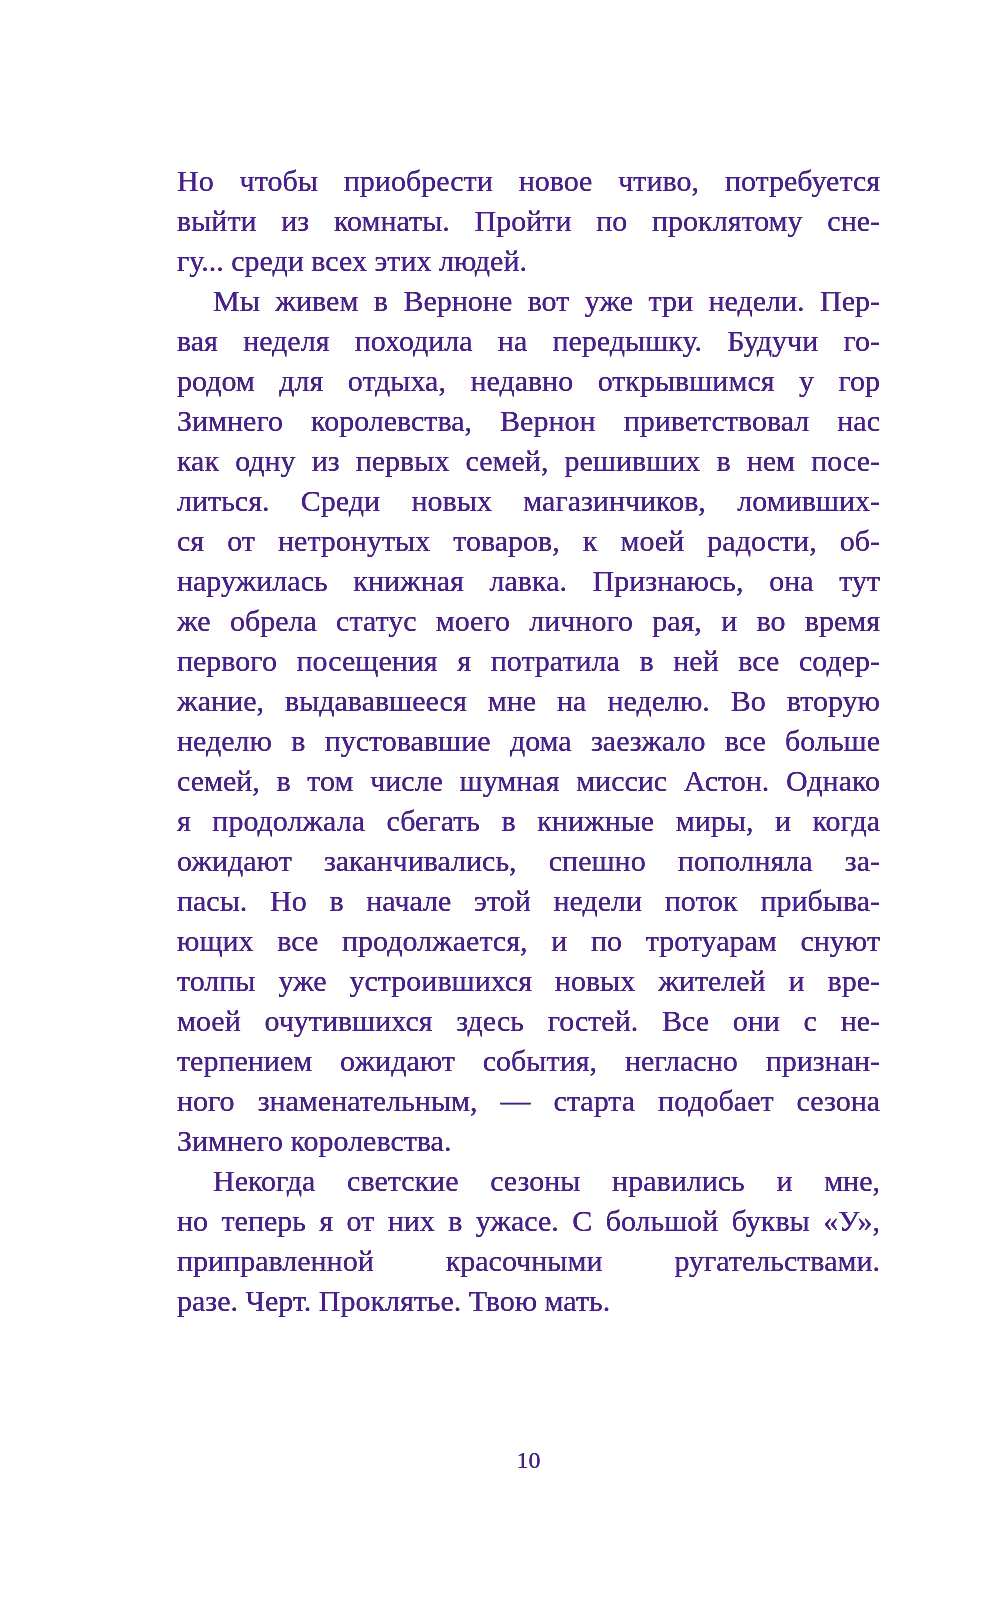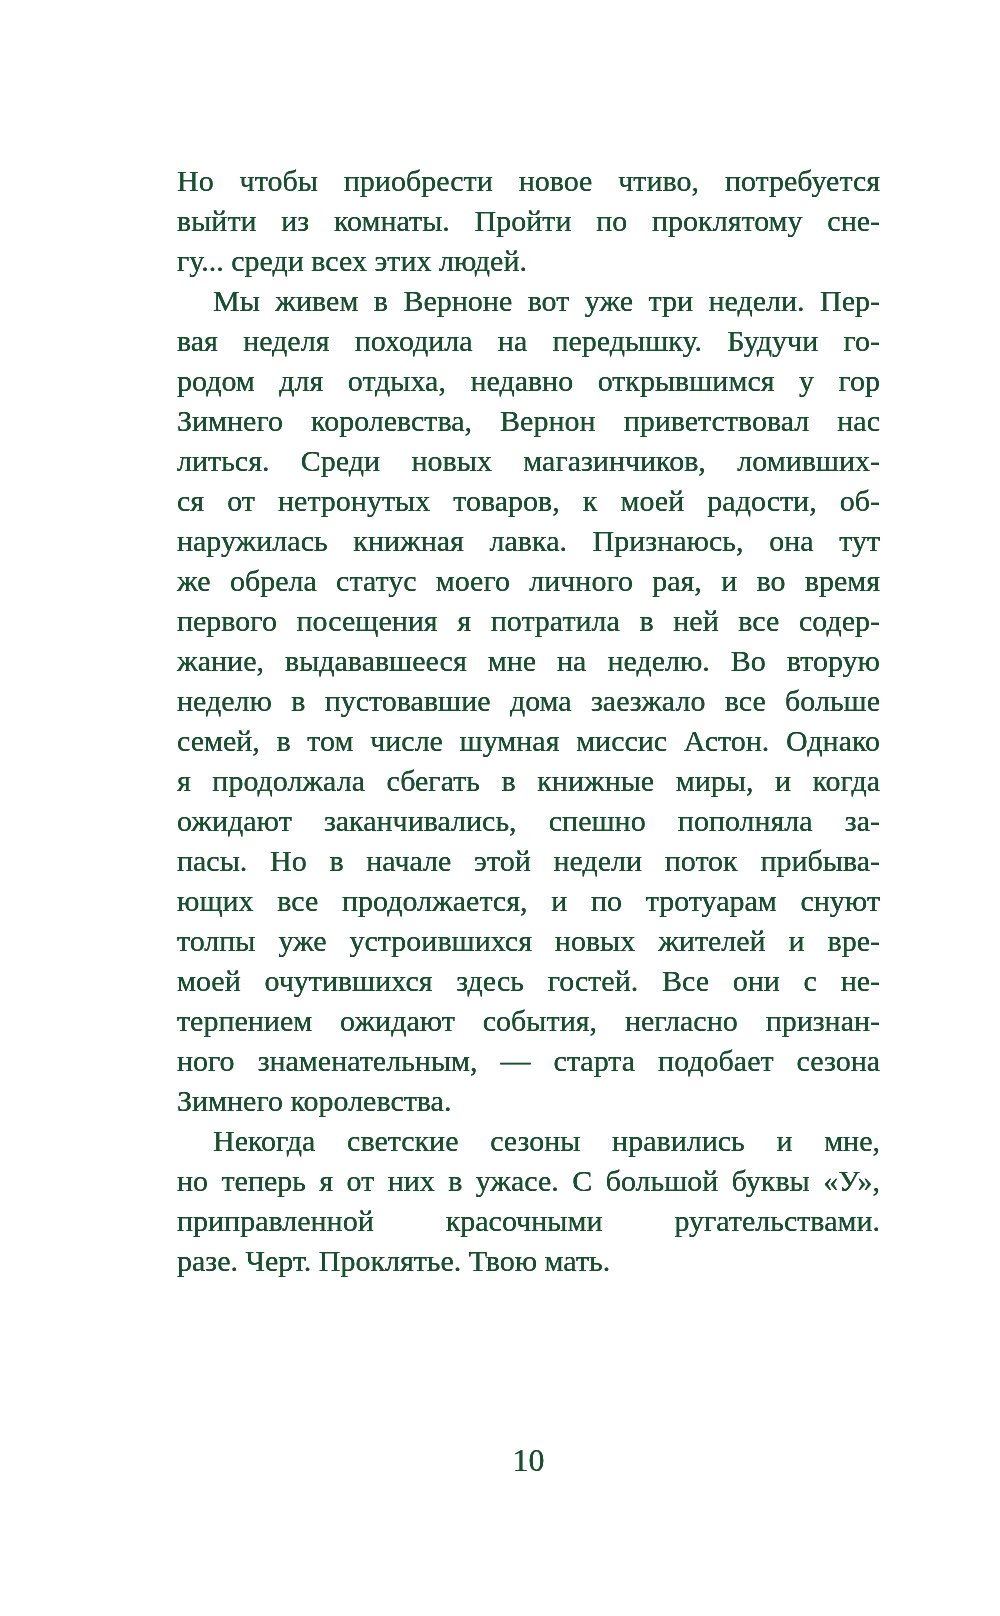--- a/index.html
+++ b/index.html
@@ -7,21 +7,21 @@
     padding: 0;
     background: #ffffff;
   }
   .page {
     position: relative;
     width: 1000px;
     height: 1616px;
     background: #ffffff;
     overflow: hidden;
     font-family: "Liberation Serif", "DejaVu Serif", serif;
-    color: #14532d;
+    color: #4c1d95;
   }
   .text-block {
     position: absolute;
     left: 177px;
     top: 161px;
     width: 703px;
     font-size: 30px;
     text-shadow: 0 0 0.5px #000;
   }
   .line {
@@ -36,37 +36,38 @@
   }
   .line.para-end {
     text-align-last: left;
   }
   .page-number {
     position: absolute;
     left: 177px;
     top: 1443px;
     width: 703px;
     text-align: center;
-    font-size: 32px;
+    font-size: 24px;
     line-height: 34px;
     text-shadow: 0 0 0.4px #000;
   }
 </style>
 </head>
 <body>
 
 <div class="page">
   <div class="text-block">
       <div class="line">Но чтобы приобрести новое чтиво, потребуется</div>
       <div class="line">выйти из комнаты. Пройти по проклятому сне-</div>
       <div class="line para-end">гу... среди всех этих людей.</div>
       <div class="line indent">Мы живем в Верноне вот уже три недели. Пер-</div>
       <div class="line">вая неделя походила на передышку. Будучи го-</div>
       <div class="line">родом для отдыха, недавно открывшимся у гор</div>
       <div class="line">Зимнего королевства, Вернон приветствовал нас</div>
+      <div class="line">как одну из первых семей, решивших в нем посе-</div>
       <div class="line">литься. Среди новых магазинчиков, ломивших-</div>
       <div class="line">ся от нетронутых товаров, к моей радости, об-</div>
       <div class="line">наружилась книжная лавка. Признаюсь, она тут</div>
       <div class="line">же обрела статус моего личного рая, и во время</div>
       <div class="line">первого посещения я потратила в ней все содер-</div>
       <div class="line">жание, выдававшееся мне на неделю. Во вторую</div>
       <div class="line">неделю в пустовавшие дома заезжало все больше</div>
       <div class="line">семей, в том числе шумная миссис Астон. Однако</div>
       <div class="line">я продолжала сбегать в книжные миры, и когда</div>
       <div class="line">ожидают заканчивались, спешно пополняла за-</div>

